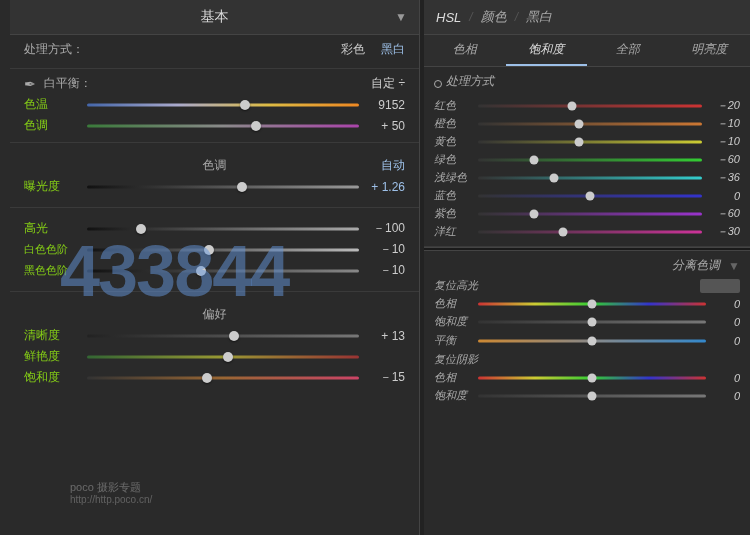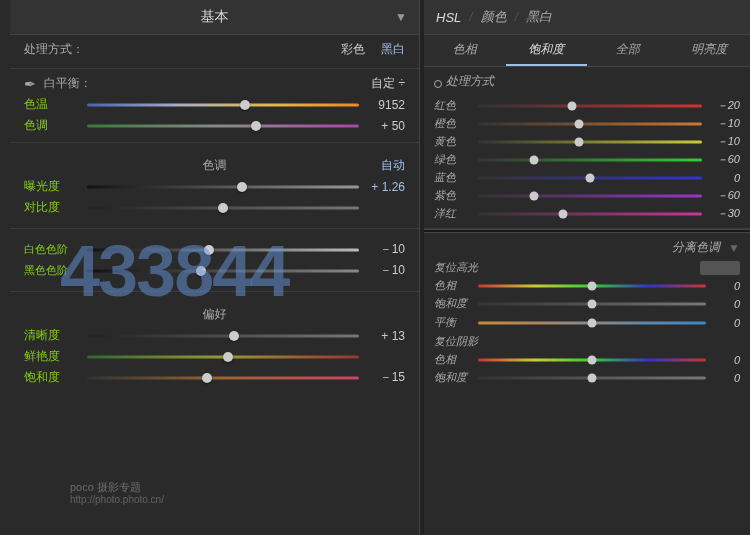--- a/index.html
+++ b/index.html
@@ -576,31 +576,31 @@
 
       <div class="slider-row">
         <span class="slider-label">曝光度</span>
         <div class="slider-container">
           <div class="slider-track exposure"></div>
           <div class="slider-thumb" style="left:57%"></div>
         </div>
         <span class="slider-value" style="color:#9dc0e8;">+ 1.26</span>
       </div>
 
+    </div>
+
+    <div class="section">
       <div class="slider-row">
-        <span class="slider-label">对比度</span>
+        <span class="slider-label">高光</span>
         <div class="slider-container">
-          <div class="slider-track contrast"></div>
-          <div class="slider-thumb" style="left:50%"></div>
-        </div>
-        <span class="slider-value"></span>
-      </div>
-    </div>
-
-    <div class="section">
+          <div class="slider-track highlights"></div>
+          <div class="slider-thumb" style="left:20%"></div>
+        </div>
+        <span class="slider-value">－100</span>
+      </div>
       <div class="slider-row">
         <span class="slider-label" style="font-size:11px;">白色色阶</span>
         <div class="slider-container">
           <div class="slider-track white-clip"></div>
           <div class="slider-thumb" style="left:45%"></div>
         </div>
         <span class="slider-value">－10</span>
       </div>
       <div class="slider-row">
         <span class="slider-label" style="font-size:11px;">黑色色阶</span>
@@ -697,20 +697,28 @@
 
       <div class="hsl-row">
         <span class="hsl-label">绿色</span>
         <div class="hsl-slider-container">
           <div class="hsl-slider-track green"></div>
           <div class="hsl-slider-thumb" style="left:25%"></div>
         </div>
         <span class="hsl-value">－60</span>
       </div>
 
+      <div class="hsl-row">
+        <span class="hsl-label">浅绿色</span>
+        <div class="hsl-slider-container">
+          <div class="hsl-slider-track aqua"></div>
+          <div class="hsl-slider-thumb" style="left:34%"></div>
+        </div>
+        <span class="hsl-value">－36</span>
+      </div>
 
       <div class="hsl-row">
         <span class="hsl-label">蓝色</span>
         <div class="hsl-slider-container">
           <div class="hsl-slider-track blue"></div>
           <div class="hsl-slider-thumb" style="left:50%"></div>
         </div>
         <span class="hsl-value">0</span>
       </div>
 
@@ -793,14 +801,14 @@
             <div class="split-slider-thumb" style="left:50%"></div>
           </div>
           <span class="split-value">0</span>
         </div>
       </div>
     </div>
   </div>
 
   <div class="watermark">433844</div>
   <div class="watermark2">poco 摄影专题</div>
-  <div class="watermark3">http://photo.photo.cn/</div>
+  <div class="watermark3">http://http.poco.cn/</div>
 </div>
 
 </body></html>

